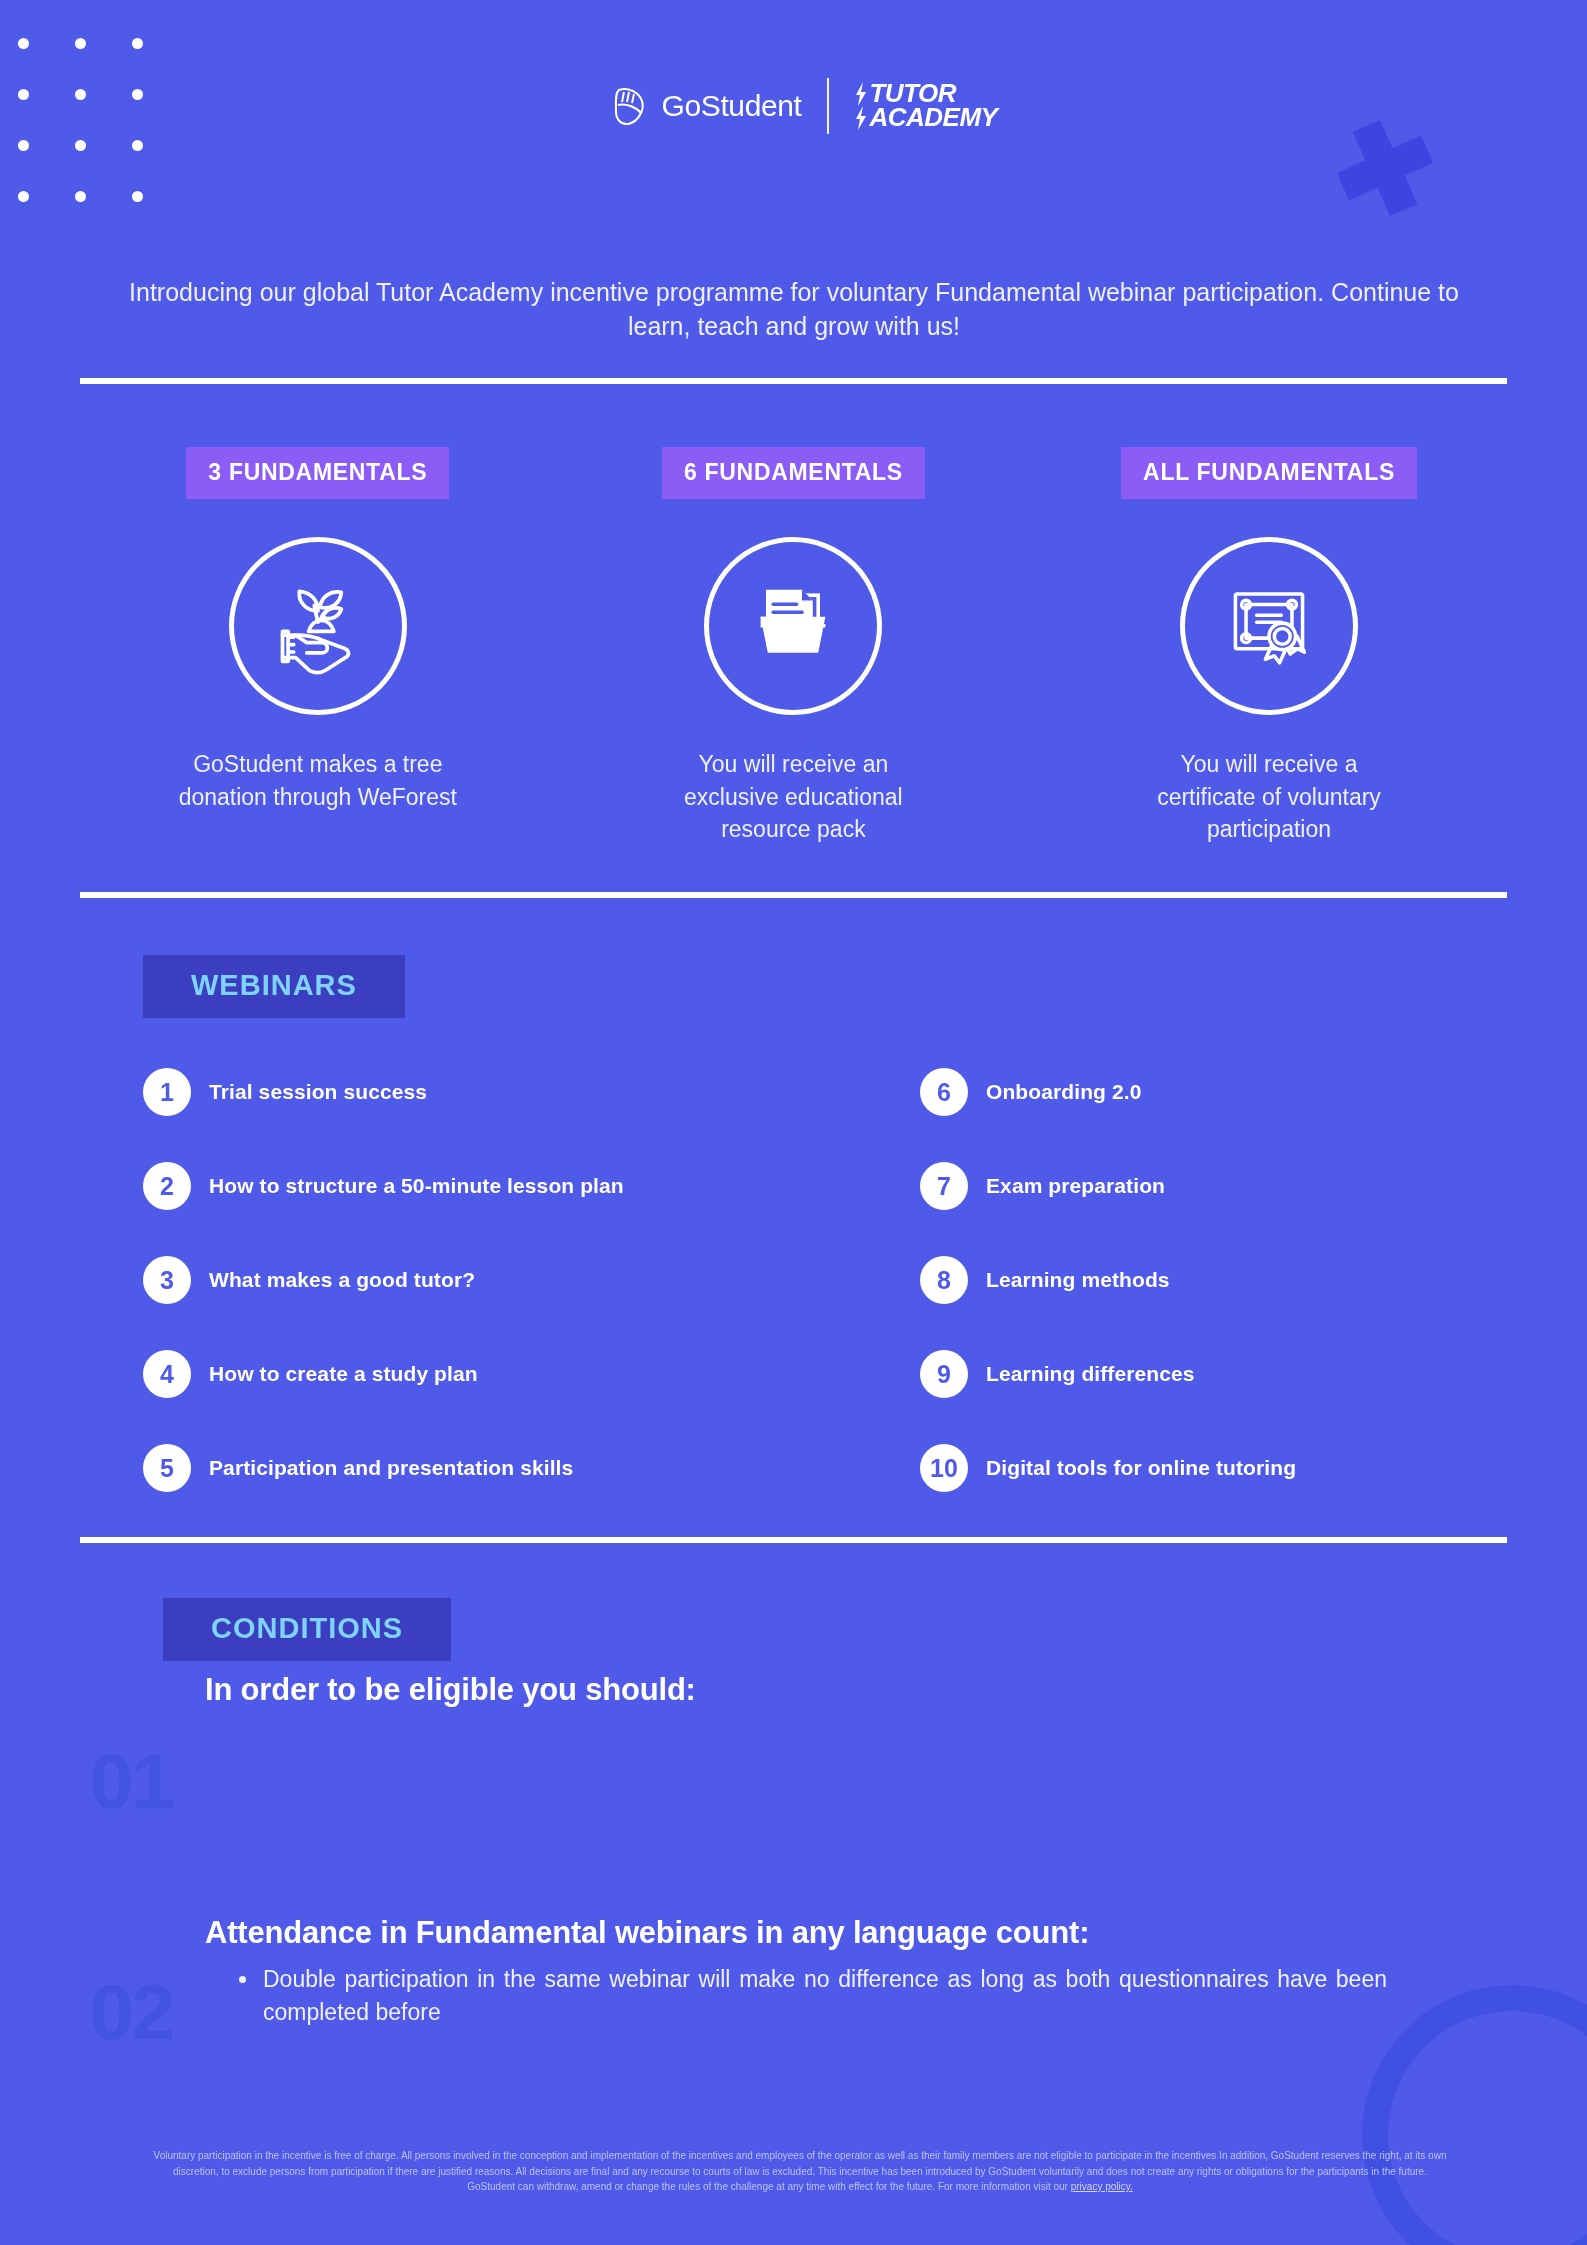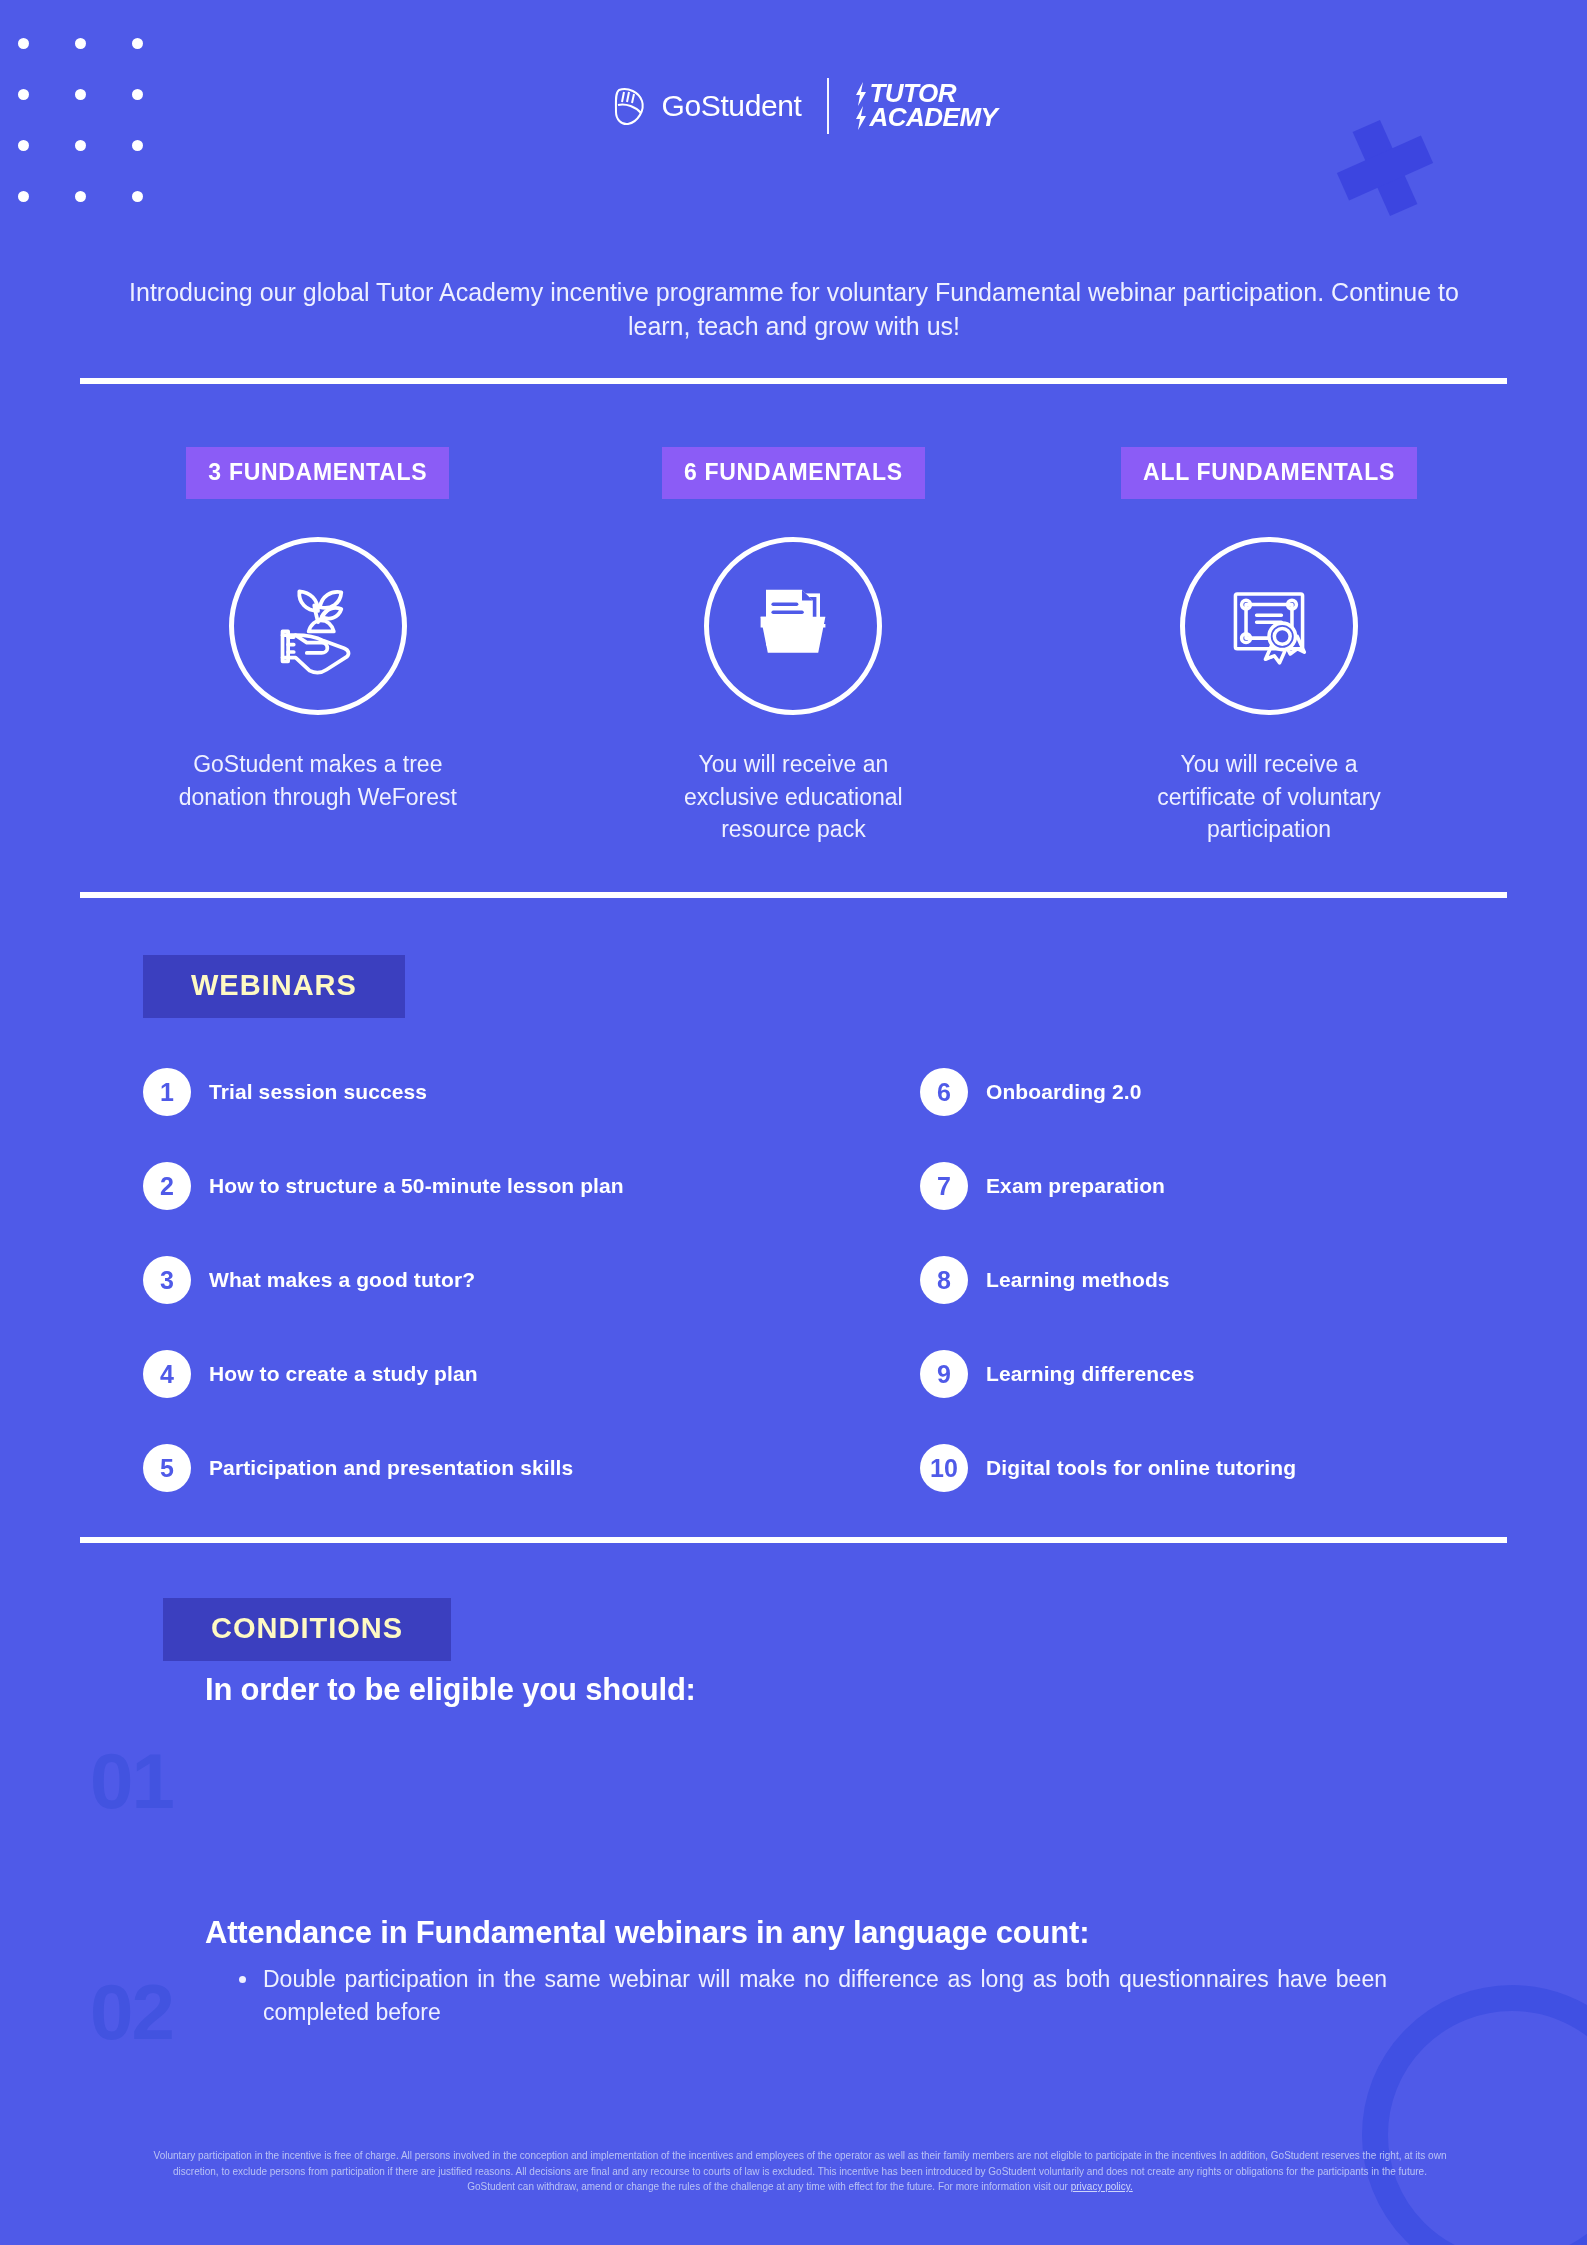--- a/index.html
+++ b/index.html
@@ -140,21 +140,21 @@
     font-size: 23px;
     line-height: 1.42;
     text-align: center;
     width: 280px;
   }
 
   
   .sec-label {
     position: absolute;
     background: #3b3fbf;
-    color: #fef9c3;
+    color: #7dd3fc;
     font-size: 29px;
     font-weight: bold;
     letter-spacing: 1px;
     padding: 14px 48px 16px;
   }
   .lbl-webinars { top: 955px; left: 143px; }
   .lbl-conditions { top: 1598px; left: 163px; }
 
   .web-col { position: absolute; top: 1045px; }
   .col-l { left: 143px; }

